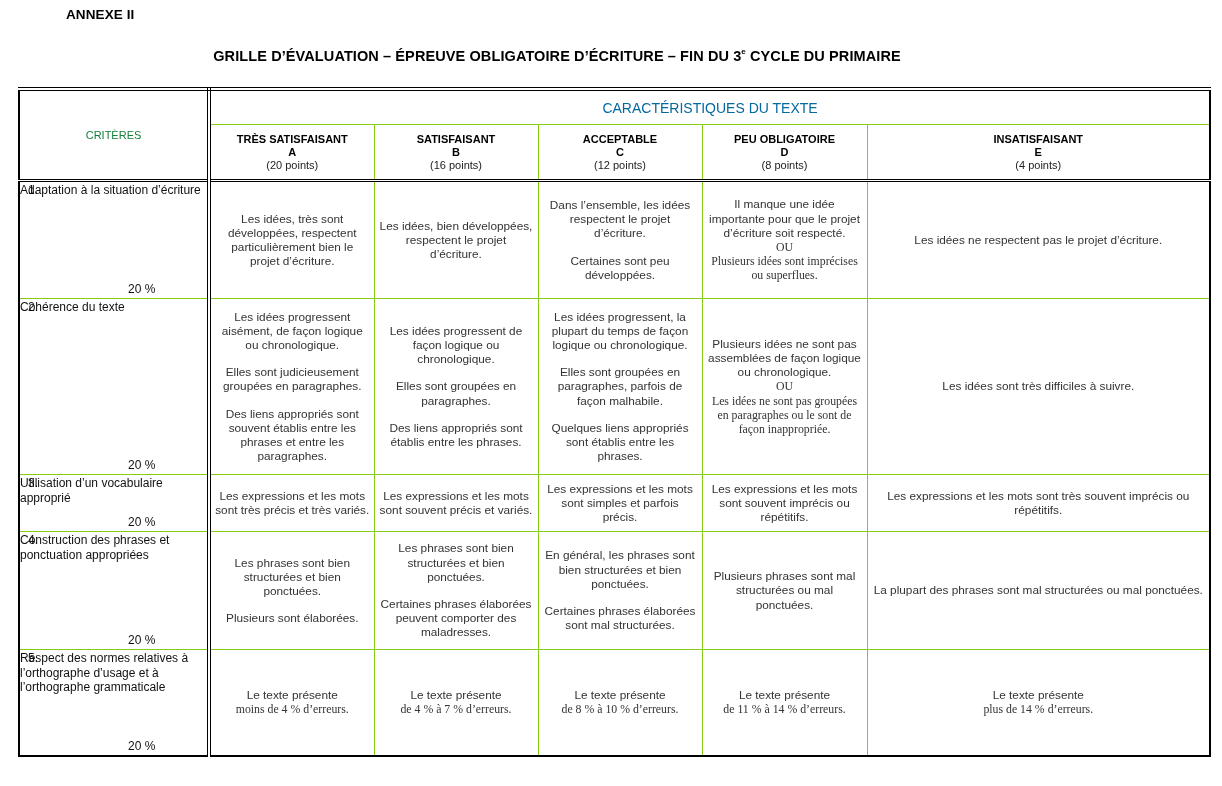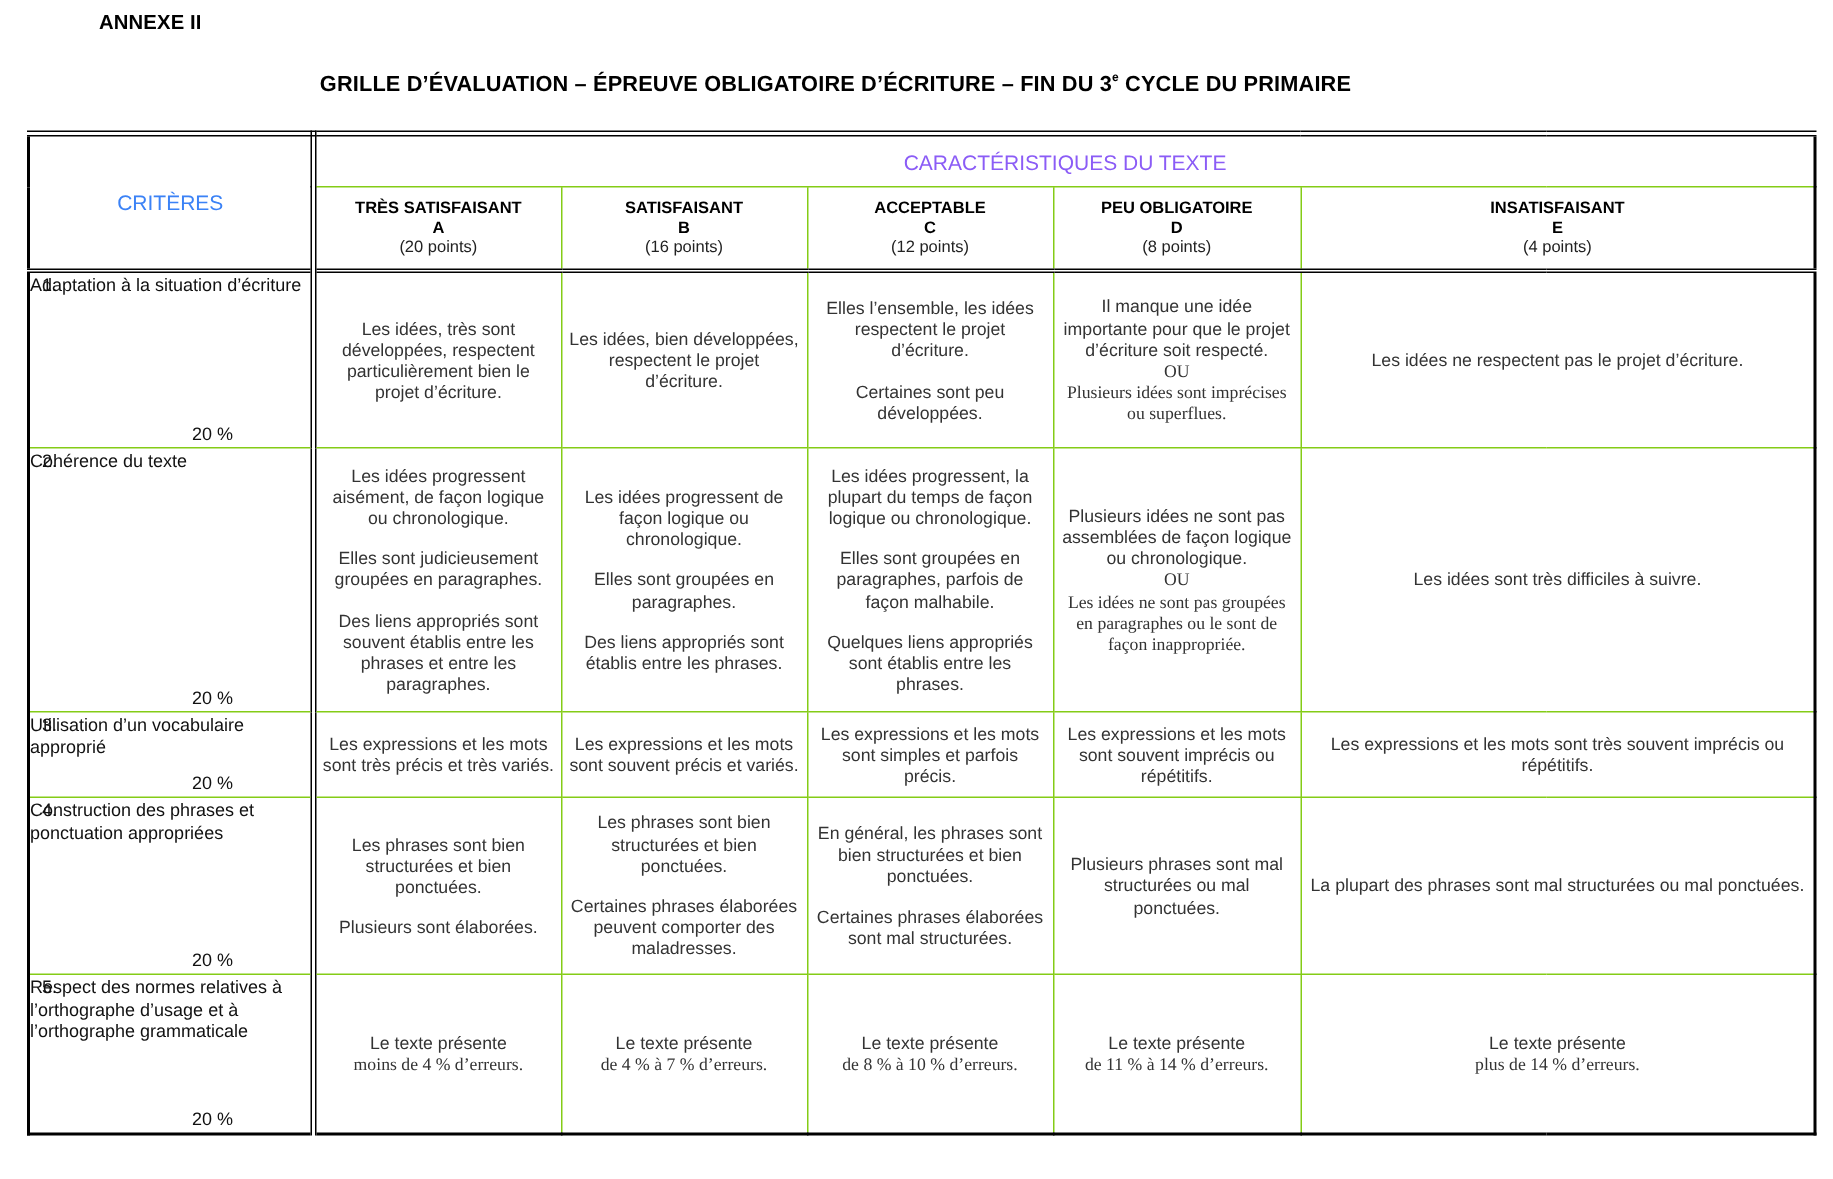--- a/index.html
+++ b/index.html
@@ -21,22 +21,22 @@
       width: 1191px; border-collapse: collapse; table-layout: fixed;
       border: 2px solid #000;
     }
     table.grid td, table.grid th {
       border: 1px solid #84cc16; padding: 0; vertical-align: middle;
       text-align: center; font-weight: normal;
     }
     .top-double { border-top: 4px double #000 !important; }
     .crit-col { border-right: 4px double #000 !important; }
     .hdr-bottom { border-bottom: 3px double #000 !important; }
-    .carac-head { height: 33px; font-size: 14px; color: #8b5cf6; }
-    .criteres-head { font-size: 14px; color: #3b82f6; }
+    .carac-head { height: 33px; font-size: 14px; color: #0369a1; }
+    .criteres-head { font-size: 11px; color: #15803d; }
     .level-head { height: 54px; font-size: 11px; line-height: 13px; color: #222; }
     .level-head b { font-weight: bold; color: #000; }
     .cell {
       font-size: 11.8px; line-height: 14.2px; color: #333; padding: 0 4px !important;
     }
     .cell p { margin: 0; }
     .cell p + p { margin-top: 13px; }
     .cell p.tight + p { margin-top: 0; font-family: Liberation Serif, serif; }
     .crit {
       text-align: left !important; vertical-align: top !important; position: relative;
@@ -87,21 +87,21 @@
           <span class="name">Adaptation à la situation d’écriture</span>
           <span class="pct">20 %</span>
         </td>
         <td class="cell">
           <p>Les idées, très sont développées, respectent particulièrement bien le projet d’écriture.</p>
         </td>
         <td class="cell">
           <p>Les idées, bien développées, respectent le projet d’écriture.</p>
         </td>
         <td class="cell">
-          <p>Elles l’ensemble, les idées respectent le projet d’écriture.</p>
+          <p>Dans l’ensemble, les idées respectent le projet d’écriture.</p>
           <p>Certaines sont peu développées.</p>
         </td>
         <td class="cell">
           <p class="tight">Il manque une idée importante pour que le projet d’écriture soit respecté.</p>
           <p class="tight">OU</p>
           <p class="tight">Plusieurs idées sont imprécises ou superflues.</p>
         </td>
         <td class="cell" colspan="2">
           <p>Les idées ne respectent pas le projet d’écriture.</p>
         </td>

